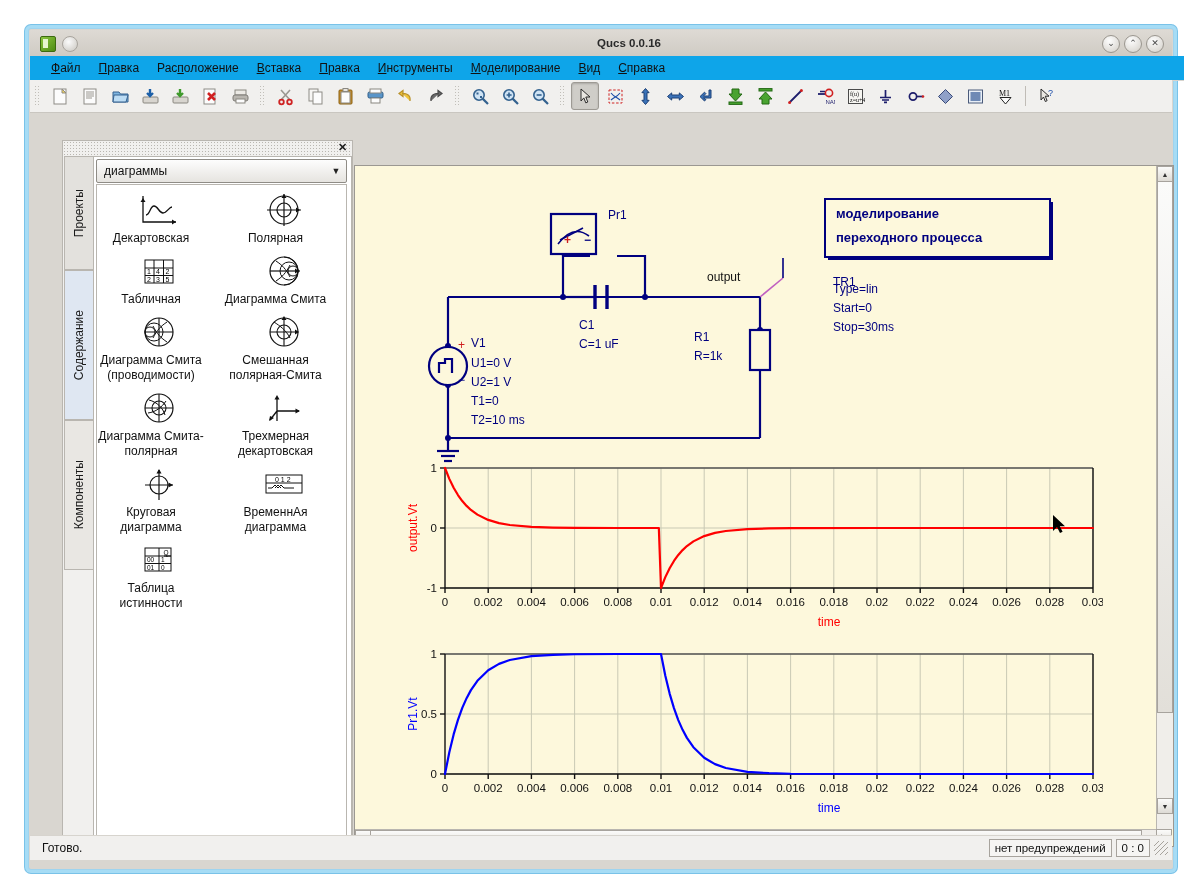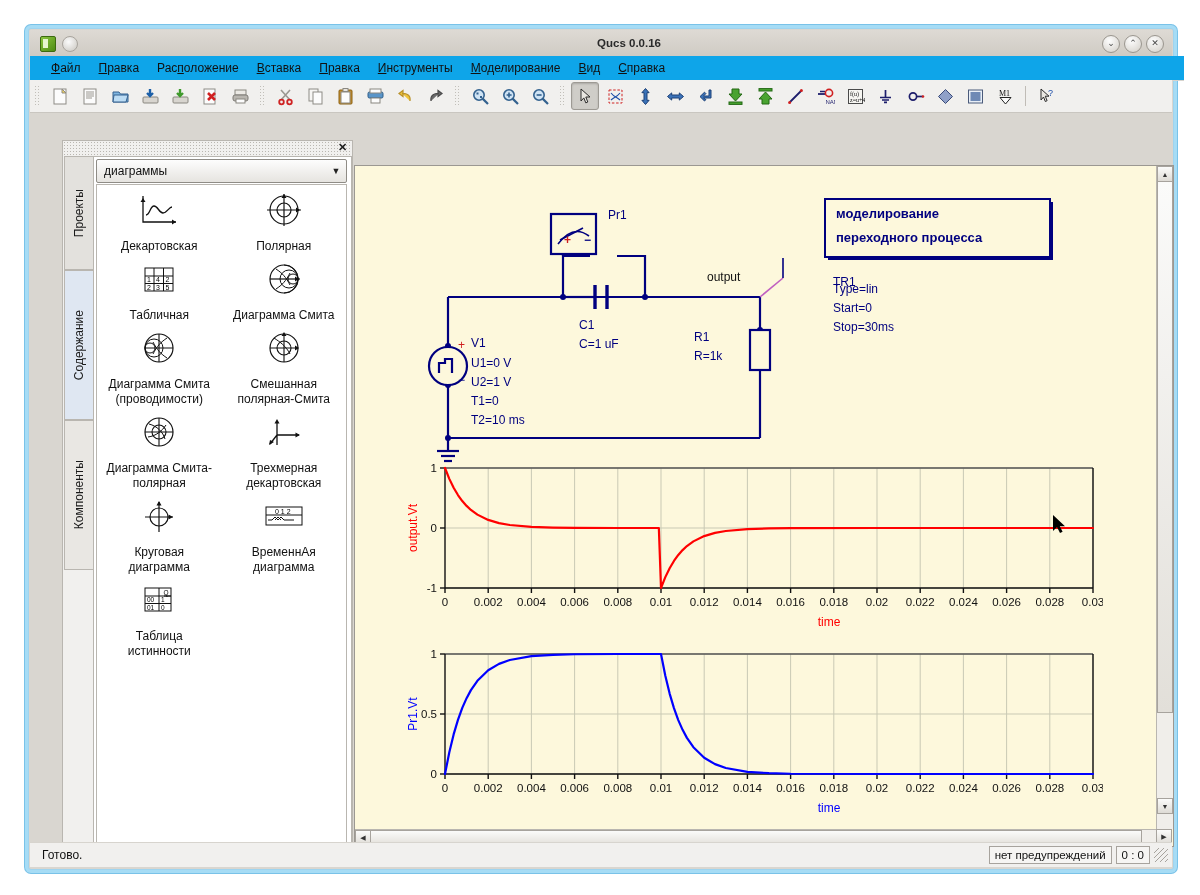--- a/index.html
+++ b/index.html
@@ -57,21 +57,21 @@
   .dock-body{position:absolute;left:30px;top:15px;width:257px;height:688px;background:#fff;
              border:1px solid #b9b6b0;}
   .combo{position:absolute;left:2px;top:2px;width:249px;height:22px;
          background:linear-gradient(#fdfdfd,#e6e4e0);border:1px solid #8f8c86;border-radius:2px;
          display:flex;align-items:center;}
   .combo-label{font-size:12px;color:#111;padding-left:7px;flex:1;}
   .combo-arrow{width:20px;text-align:center;font-size:9px;color:#222;}
   .iconlist{position:absolute;left:2px;top:27px;width:249px;height:656px;background:#fff;
             border:1px solid #b9b6b0;display:flex;flex-wrap:wrap;align-content:flex-start;
             padding-top:6px;}
-  .icell{width:50%;display:flex;flex-direction:column;align-items:center;margin-bottom:6px;gap:8px;}
+  .icell{width:50%;display:flex;flex-direction:column;margin-bottom:6px;}
   .icell .glyph{height:40px;display:flex;align-items:center;justify-content:center;}
   .icell .cap{font-size:12px;color:#111;text-align:center;line-height:15px;width:108px;}
 
   
   .tabstrip{position:absolute;left:325px;top:113px;width:818px;height:23px;}
   .tab{position:absolute;top:0;height:23px;border:1px solid #a7a39d;border-bottom:none;
        border-radius:3px 3px 0 0;font-size:12px;color:#111;display:flex;align-items:center;
        justify-content:center;padding:0 10px;}
   .tab.active{background:#fbfbfa;top:0;height:24px;outline:1px dotted #888;outline-offset:-3px;}
   .tab.inactive{background:linear-gradient(#f0eeea,#dedbd5);top:2px;height:21px;}
@@ -80,21 +80,21 @@
               border:1px solid #9b9892;background:#fdf8dc;}
   .canvas{position:absolute;left:0;top:0;width:801px;height:663px;overflow:hidden;background:#fdf8dc;}
 
   .vsb{position:absolute;right:0;top:0;width:16px;height:663px;background:#f0eeea;border-left:1px solid #b9b6b0;}
   .hsb{position:absolute;left:0;bottom:0;width:801px;height:16px;background:#f0eeea;border-top:1px solid #b9b6b0;}
   .sbbtn{position:absolute;background:linear-gradient(#fbfbfa,#dedbd5);border:1px solid #a7a39d;
          display:flex;align-items:center;justify-content:center;font-size:7px;color:#333;}
   .sbthumb{position:absolute;background:linear-gradient(#fbfbfa,#e2dfd9);border:1px solid #a7a39d;}
 
   
-  .statusbar{position:absolute;left:1px;bottom:2px;width:1142px;height:24px;
+  .statusbar{position:absolute;left:1px;bottom:9px;width:1142px;height:24px;
              background:#f1f0ee;border-top:1px solid #d7d4ce;display:flex;align-items:center;}
   .status-left{font-size:12px;color:#111;padding-left:12px;flex:1;}
   .status-box{font-size:11.5px;color:#111;border:1px solid #a7a39d;background:#f6f5f3;
               padding:2px 5px;margin-right:4px;}
   .grip-corner{width:14px;height:14px;margin-right:4px;
                background-image:linear-gradient(135deg,transparent 45%,#a7a39d 45%,#a7a39d 55%,transparent 55%);
                background-size:5px 5px;}
 
   
   .sch-text{position:absolute;font-size:12px;color:#00007f;white-space:pre;font-family:"Liberation Sans",sans-serif;}

